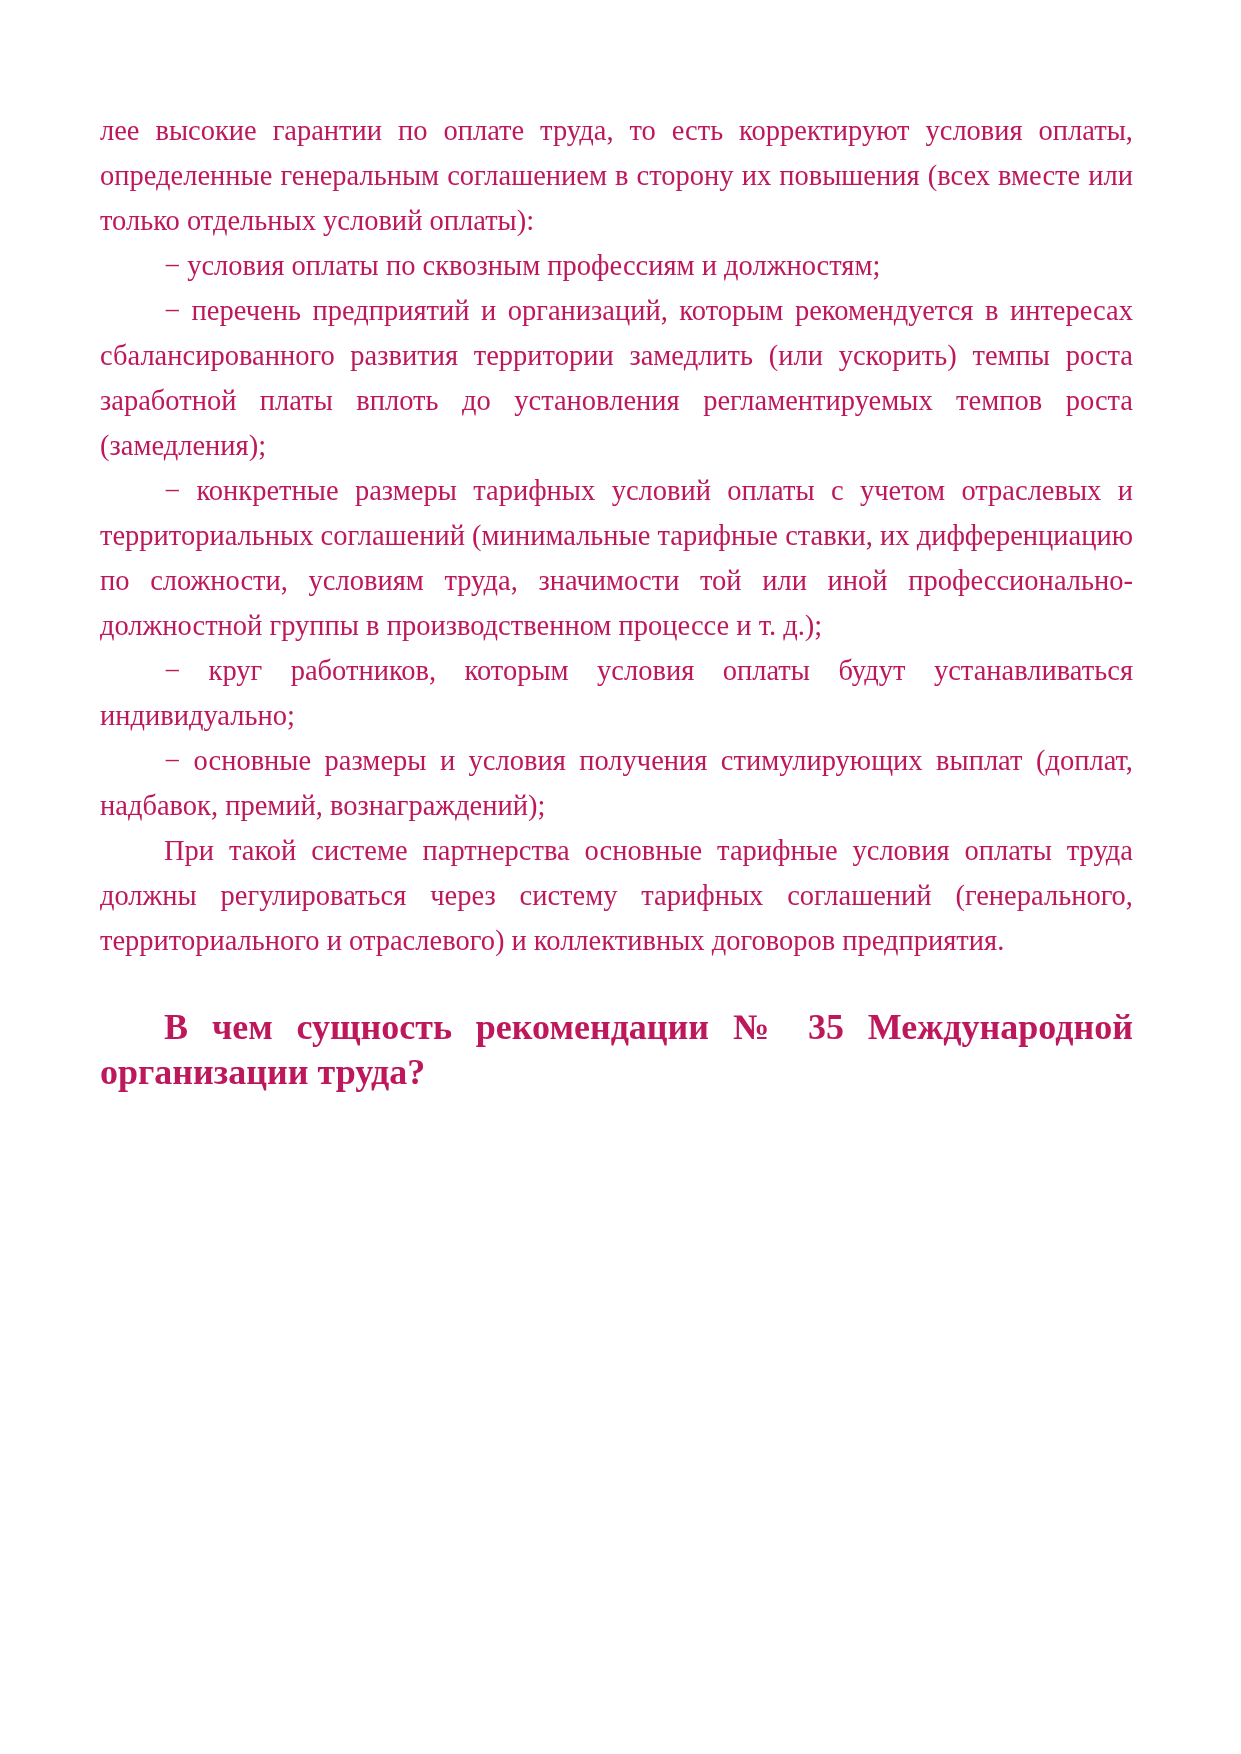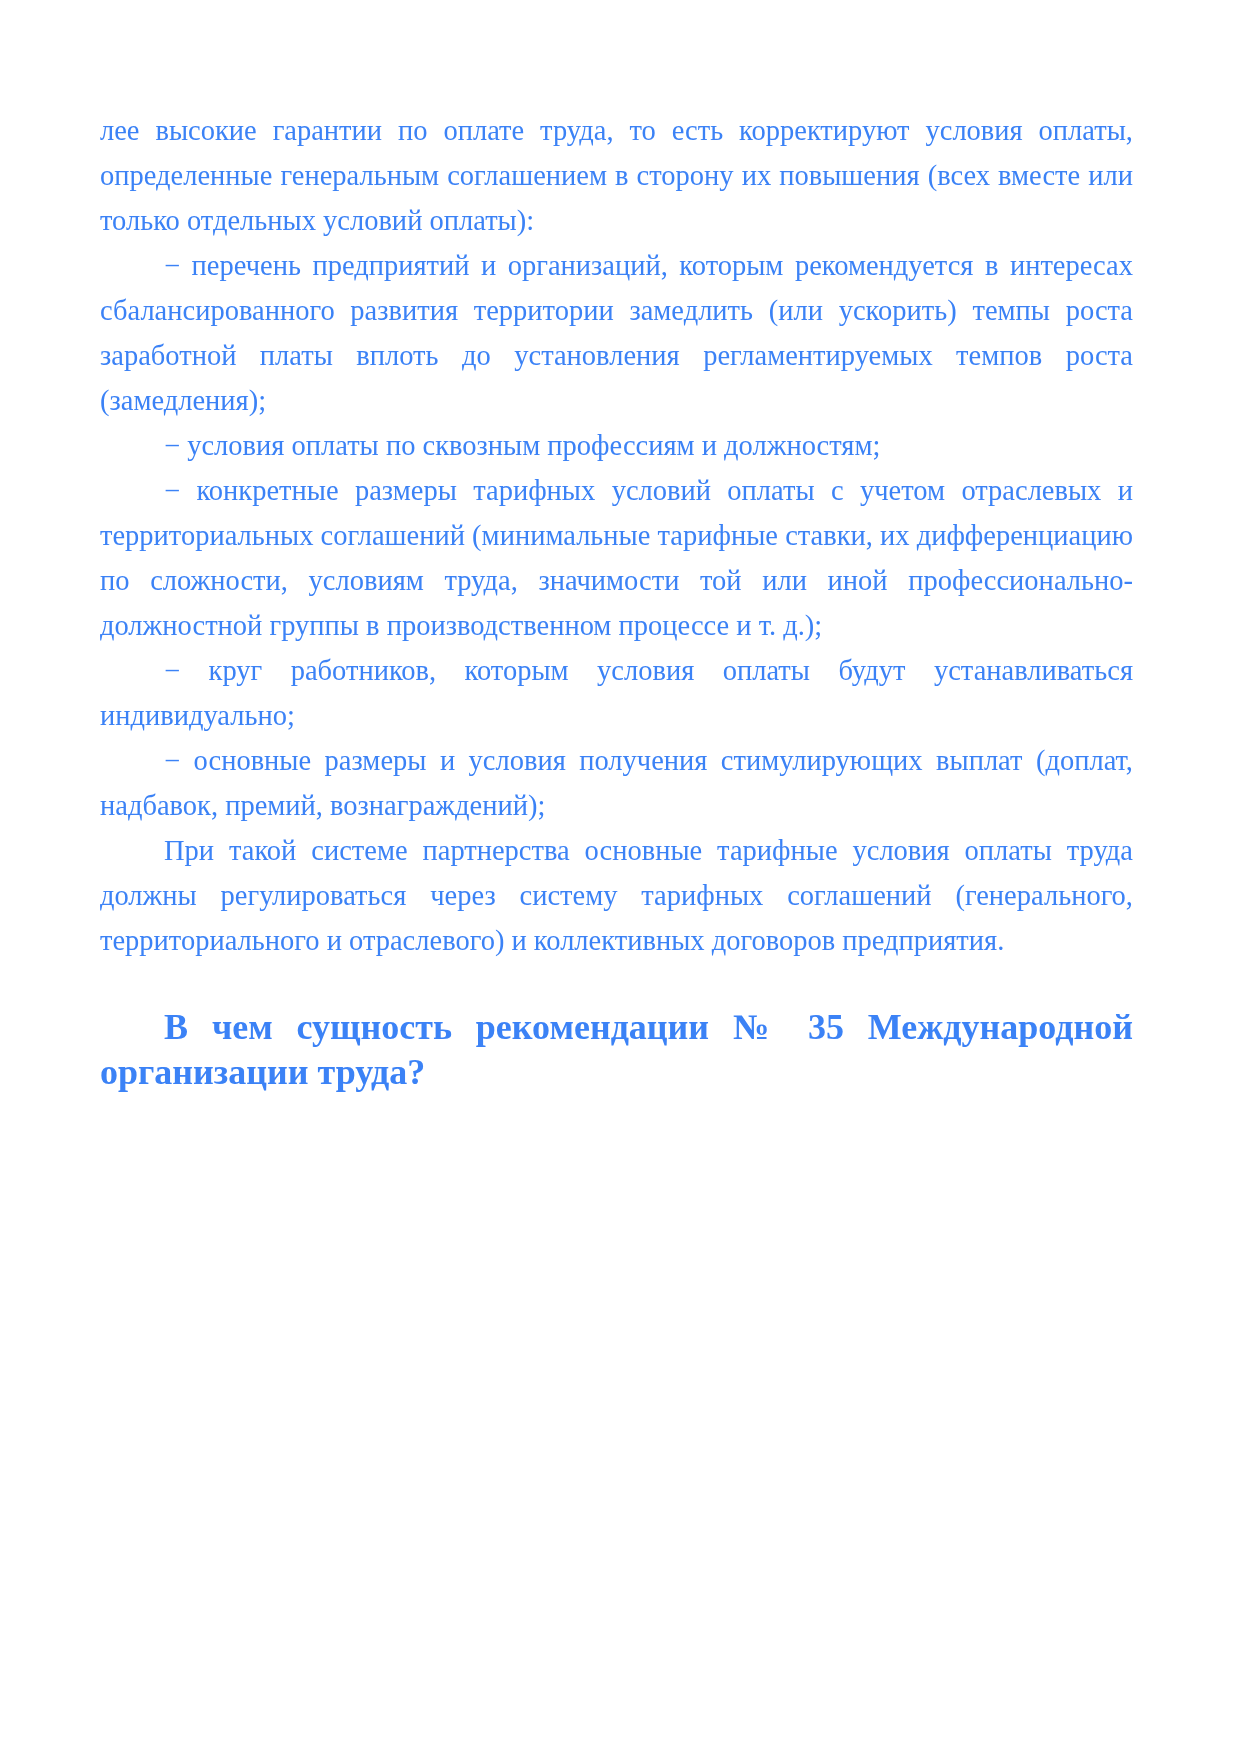--- a/index.html
+++ b/index.html
@@ -7,21 +7,21 @@
     padding: 0;
     background: #ffffff;
   }
   .page {
     width: 1241px;
     height: 1754px;
     background: #ffffff;
     box-sizing: border-box;
     padding: 108px 108px 60px 100px;
     font-family: "Liberation Serif", "DejaVu Serif", serif;
-    color: #3b82f6;
+    color: #be185d;
     position: relative;
     overflow: hidden;
   }
   .body-text {
     font-size: 28.5px;
     line-height: 45px;
     text-align: justify;
     text-justify: inter-word;
   }
   p {
@@ -43,23 +43,23 @@
   }
 </style>
 </head>
 <body>
 
 <div class="page">
   <div class="body-text">
 
     <p class="noindent">лее высокие гарантии по оплате труда, то есть корректируют условия оплаты, определенные генеральным соглашением в сторону их повышения (всех вместе или только отдельных условий оплаты):</p>
 
+    <p class="indent">− условия оплаты по сквозным профессиям и должностям;</p>
+
     <p class="indent">− перечень предприятий и организаций, которым рекомендуется в интересах сбалансированного развития территории замедлить (или ускорить) темпы роста заработной платы вплоть до установления регламентируемых темпов роста (замедления);</p>
-
-    <p class="indent">− условия оплаты по сквозным профессиям и должностям;</p>
 
 
 
     <p class="indent">− конкретные размеры тарифных условий оплаты с учетом отраслевых и территориальных соглашений (минимальные тарифные ставки, их дифференциацию по сложности, условиям труда, значимости той или иной профессионально-должностной группы в производственном процессе и т. д.);</p>
 
 
     <p class="indent">− круг работников, которым условия оплаты будут устанавливаться индивидуально;</p>
 
     <p class="indent">− основные размеры и условия получения стимулирующих выплат (доплат, надбавок, премий, вознаграждений);</p>
 

